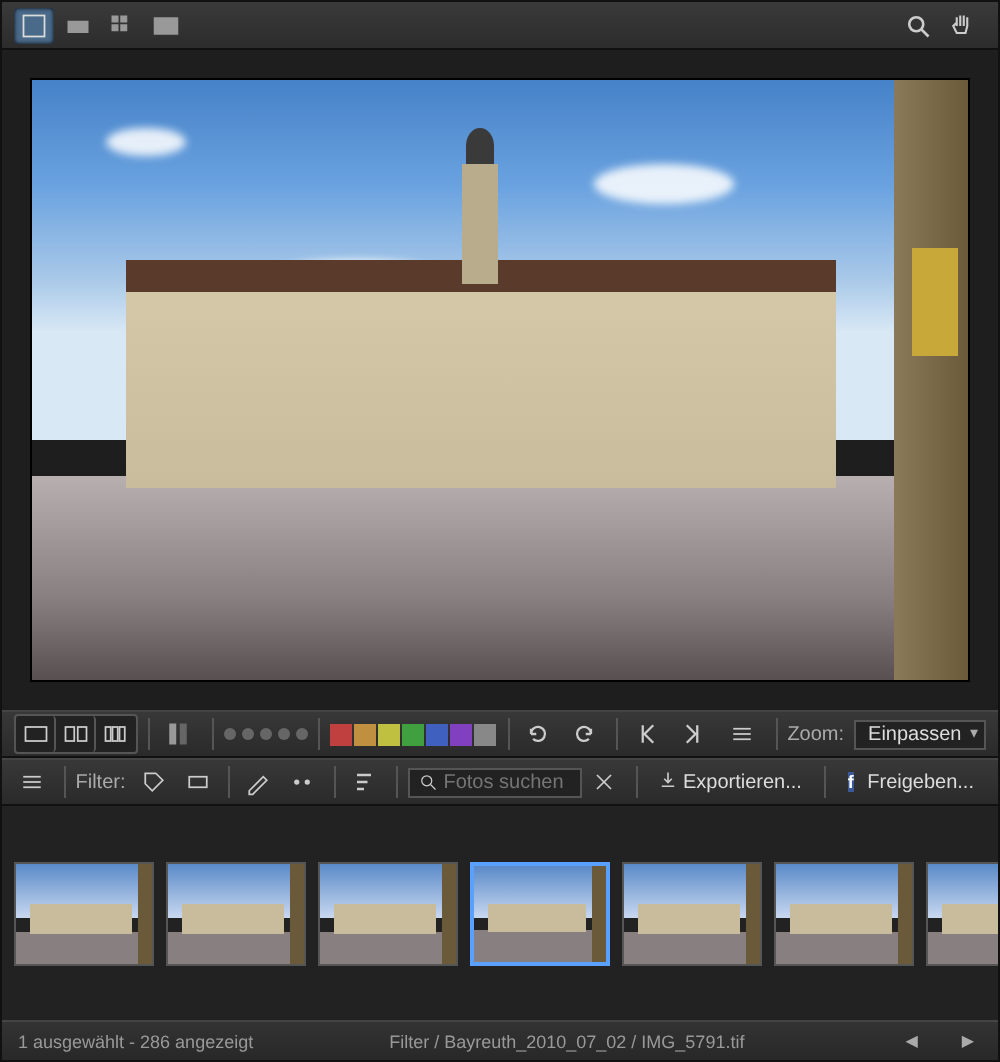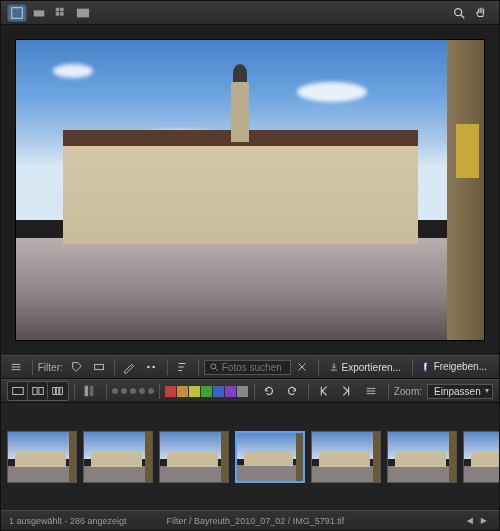--- a/index.html
+++ b/index.html
@@ -46,21 +46,21 @@
 
 .filmstrip { flex: 1; background: #222; display: flex; align-items: center; padding: 8px 6px; gap: 6px; overflow: hidden; }
 .thumb { width: 70px; height: 52px; border: 1px solid #555; position: relative; cursor: pointer; flex-shrink: 0; overflow: hidden; }
 .thumb.selected { border: 2px solid #5aa0ff; }
 .thumb .tsky { position: absolute; inset: 0; height: 55%; background: linear-gradient(#5a8ac8,#c8d8f0); }
 .thumb .tbldg { position: absolute; bottom: 30%; left: 10%; right: 15%; height: 30%; background: #c8bc9c; }
 .thumb .tgrnd { position: absolute; bottom: 0; left: 0; right: 0; height: 32%; background: #888080; }
 .thumb .tpil { position: absolute; right: 0; top: 0; width: 10%; height: 100%; background: #6a5a3a; }
 
 
-.status { height: 20px; background: linear-gradient(#333,#282828); display: flex; align-items: center; padding: 0 8px; font-size: 9px; color: #999; border-top: 1px solid #444; }
+.status { height: 20px; background: linear-gradient(#333,#282828); display: flex; align-items: center; padding: 0 8px; font-size: 9px; color: #999; border-top: 1px solid #444; gap: 14px; }
 .status .spacer { flex: 1; }
 .nav-arrow { padding: 0 4px; cursor: pointer; color: #aaa; font-size: 8px; }
 </style>
 </head>
 <body>
 
 <div class="app">
 
   <div class="top-bar">
     <div class="icon-btn active">
@@ -106,85 +106,20 @@
       <div class="cloud" style="top:8%;left:8%;width:40px;height:14px"></div>
       <div class="cloud" style="top:14%;left:60%;width:70px;height:20px"></div>
       <div class="cloud" style="top:30%;left:25%;width:90px;height:18px"></div>
       <div class="ground"></div>
       <div class="bldg">
           <div class="roof"></div>
         </div>
       <div class="tower"></div>
       <div class="pillar"></div>
       <div class="plaque"></div>
-    </div>
-  </div>
-
-  <div class="tool-row">
-    <div class="icon-btn">
-        <svg viewBox="0 0 16 16">
-          <line x1="3" y1="5" x2="13" y2="5" stroke="#ccc"></line>
-          <line x1="3" y1="8" x2="13" y2="8" stroke="#ccc"></line>
-          <line x1="3" y1="11" x2="13" y2="11" stroke="#ccc"></line>
-        </svg>
-      </div>
-    <div class="sep"></div>
-    <span class="label">Filter:</span>
-    <div class="icon-btn">
-        <svg viewBox="0 0 16 16">
-          <path d="M3 3h6l4 4-6 6-4-4z" fill="none" stroke="#ccc"></path>
-        </svg>
-      </div>
-    <div class="icon-btn">
-        <svg viewBox="0 0 16 16">
-          <rect x="3" y="5" width="10" height="6" fill="none" stroke="#ccc"></rect>
-        </svg>
-      </div>
-    <div class="sep"></div>
-    <div class="icon-btn">
-        <svg viewBox="0 0 16 16">
-          <path d="M3 13l8-8 2 2-8 8H3z" fill="none" stroke="#ccc"></path>
-        </svg>
-      </div>
-    <div class="icon-btn">
-        <svg viewBox="0 0 16 16">
-          <circle cx="5" cy="8" r="1.5" fill="#ccc"></circle>
-          <circle cx="11" cy="8" r="1.5" fill="#ccc"></circle>
-        </svg>
-      </div>
-    <div class="sep"></div>
-    <div class="icon-btn">
-        <svg viewBox="0 0 16 16">
-          <path d="M4 4h8M4 8h6M4 12h4" stroke="#ccc" stroke-width="1.3"></path>
-        </svg>
-      </div>
-    <div class="sep"></div>
-    <div class="search-box">
-      <svg width="10" height="10" viewBox="0 0 16 16">
-          <circle cx="7" cy="7" r="4" fill="none" stroke="#ccc"></circle>
-          <line x1="10" y1="10" x2="14" y2="14" stroke="#ccc"></line>
-        </svg>
-      <input placeholder="Fotos suchen" style="">
-    </div>
-    <div class="icon-btn">
-        <svg viewBox="0 0 16 16">
-          <line x1="4" y1="4" x2="12" y2="12" stroke="#ccc"></line>
-          <line x1="12" y1="4" x2="4" y2="12" stroke="#ccc"></line>
-        </svg>
-      </div>
-    <div class="sep"></div>
-    <div class="txt-btn">
-      <svg width="10" height="10" viewBox="0 0 16 16" style="vertical-align:-1px;margin-right:2px">
-          <path d="M8 2v8M5 7l3 3 3-3M3 13h10" fill="none" stroke="#ccc" stroke-width="1.3"></path>
-        </svg><span>Exportieren...</span>
-    </div>
-    <div class="sep"></div>
-    <div class="txt-btn">
-      <span class="fb">f</span>
-      <span style="margin-left:4px">Freigeben...</span>
     </div>
   </div>
 
   <div class="tool-row">
     <div class="btn-group">
       <div class="icon-btn">
           <svg viewBox="0 0 16 16">
             <rect x="2" y="4" width="12" height="8" fill="none" stroke="#ccc"></rect>
           </svg>
         </div>
@@ -255,20 +190,85 @@
           <line x1="3" y1="5" x2="13" y2="5" stroke="#ccc"></line>
           <line x1="3" y1="8" x2="13" y2="8" stroke="#ccc"></line>
           <line x1="3" y1="11" x2="13" y2="11" stroke="#ccc"></line>
         </svg>
       </div>
     <div class="sep"></div>
     <span class="label">Zoom:</span>
     <div class="dropdown">Einpassen</div>
   </div>
 
+  <div class="tool-row">
+    <div class="icon-btn">
+        <svg viewBox="0 0 16 16">
+          <line x1="3" y1="5" x2="13" y2="5" stroke="#ccc"></line>
+          <line x1="3" y1="8" x2="13" y2="8" stroke="#ccc"></line>
+          <line x1="3" y1="11" x2="13" y2="11" stroke="#ccc"></line>
+        </svg>
+      </div>
+    <div class="sep"></div>
+    <span class="label">Filter:</span>
+    <div class="icon-btn">
+        <svg viewBox="0 0 16 16">
+          <path d="M3 3h6l4 4-6 6-4-4z" fill="none" stroke="#ccc"></path>
+        </svg>
+      </div>
+    <div class="icon-btn">
+        <svg viewBox="0 0 16 16">
+          <rect x="3" y="5" width="10" height="6" fill="none" stroke="#ccc"></rect>
+        </svg>
+      </div>
+    <div class="sep"></div>
+    <div class="icon-btn">
+        <svg viewBox="0 0 16 16">
+          <path d="M3 13l8-8 2 2-8 8H3z" fill="none" stroke="#ccc"></path>
+        </svg>
+      </div>
+    <div class="icon-btn">
+        <svg viewBox="0 0 16 16">
+          <circle cx="5" cy="8" r="1.5" fill="#ccc"></circle>
+          <circle cx="11" cy="8" r="1.5" fill="#ccc"></circle>
+        </svg>
+      </div>
+    <div class="sep"></div>
+    <div class="icon-btn">
+        <svg viewBox="0 0 16 16">
+          <path d="M4 4h8M4 8h6M4 12h4" stroke="#ccc" stroke-width="1.3"></path>
+        </svg>
+      </div>
+    <div class="sep"></div>
+    <div class="search-box">
+      <svg width="10" height="10" viewBox="0 0 16 16">
+          <circle cx="7" cy="7" r="4" fill="none" stroke="#ccc"></circle>
+          <line x1="10" y1="10" x2="14" y2="14" stroke="#ccc"></line>
+        </svg>
+      <input placeholder="Fotos suchen" style="">
+    </div>
+    <div class="icon-btn">
+        <svg viewBox="0 0 16 16">
+          <line x1="4" y1="4" x2="12" y2="12" stroke="#ccc"></line>
+          <line x1="12" y1="4" x2="4" y2="12" stroke="#ccc"></line>
+        </svg>
+      </div>
+    <div class="sep"></div>
+    <div class="txt-btn">
+      <svg width="10" height="10" viewBox="0 0 16 16" style="vertical-align:-1px;margin-right:2px">
+          <path d="M8 2v8M5 7l3 3 3-3M3 13h10" fill="none" stroke="#ccc" stroke-width="1.3"></path>
+        </svg><span>Exportieren...</span>
+    </div>
+    <div class="sep"></div>
+    <div class="txt-btn">
+      <span class="fb">f</span>
+      <span style="margin-left:4px">Freigeben...</span>
+    </div>
+  </div>
+
   <div class="filmstrip" id="filmstrip">
       <div class="thumb">
         <div class="tsky"></div>
         <div class="tgrnd"></div>
         <div class="tbldg"></div>
         <div class="tpil"></div>
       </div>
       <div class="thumb">
         <div class="tsky"></div>
         <div class="tgrnd"></div>

